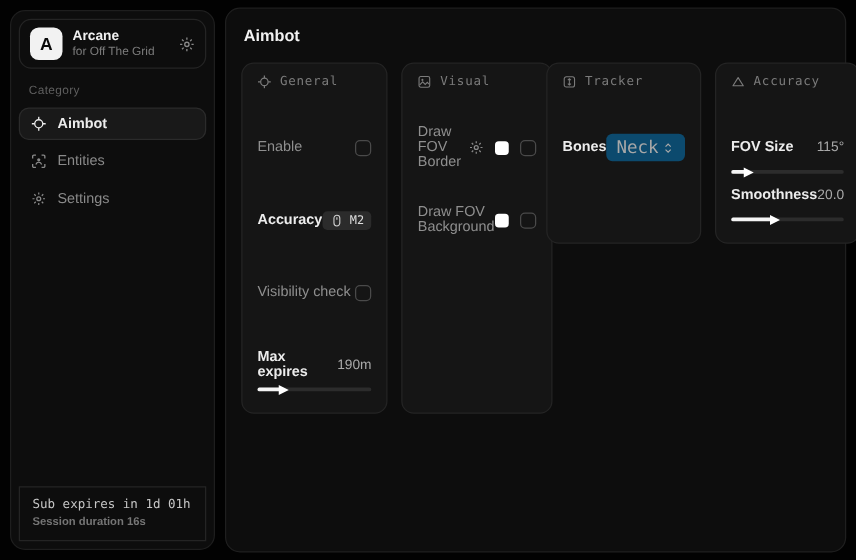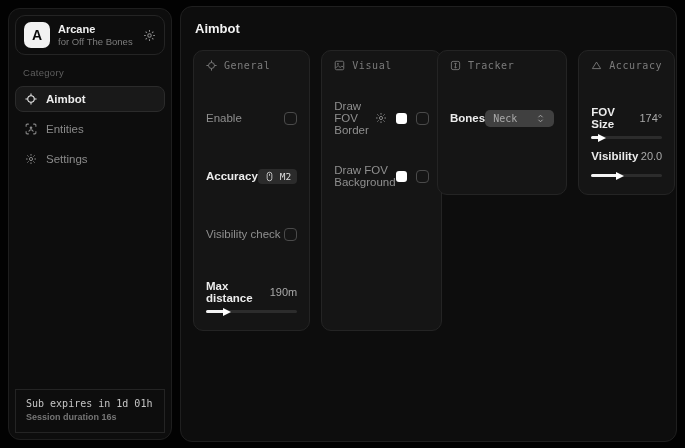--- a/index.html
+++ b/index.html
@@ -57,22 +57,22 @@
     background:transparent; flex:none; }
   .swatch { width:11px; height:11px; border-radius:3px; flex:none; }
   .row-controls { display:flex; align-items:center; gap:9px; }
   .mini-gear { color:#8a8a8a; display:flex; }
 
   .badge { display:flex; align-items:center; gap:5px; background:#2b2b2b;
     border-radius:4px; padding:2px 6px; color:#dedede;
     font-family:"DejaVu Sans Mono", monospace; font-size:9.5px; }
   .badge .bico { display:flex; color:#cfcfcf; }
 
-  .select-btn { display:flex; align-items:center; gap:18px; background:#404040;
-    border-radius:5px; padding:3px 8px; color:#a8a8a8; font-size:10px;
+  .select-btn { display:flex; align-items:center; gap:2px; background:#0c4a6e;
+    border-radius:5px; padding:3px 8px; color:#a8a8a8; font-size:14px;
     font-family:"DejaVu Sans Mono", monospace; }
   .select-btn .bico { display:flex; color:#a8a8a8; }
 
   .slider { position:relative; height:3px; background:#2c2c2c; border-radius:2px;
     margin:7px 0 6px; }
   .slider .fill { position:absolute; left:0; top:0; height:100%; background:#f4f4f4; border-radius:2px; }
   .slider .thumb { position:absolute; top:50%; transform:translateY(-50%);
     width:0; height:0; border-left:8px solid #ffffff;
     border-top:4.5px solid transparent; border-bottom:4.5px solid transparent; }
   svg { display:block; }
@@ -81,21 +81,21 @@
 <body>
 
 <div class="stage">
 
   <div class="sidebar">
 
     <div class="logo-card">
       <div class="logo-box">A</div>
       <div class="logo-text">
         <div class="logo-title">Arcane</div>
-        <div class="logo-sub">for Off The Bones</div>
+        <div class="logo-sub">for Off The Grid</div>
       </div>
       <span class="logo-gear">
         <svg viewBox="0 0 16 16" width="13" height="13">
             <circle cx="8" cy="8" r="2.1" fill="none" stroke="currentColor" stroke-width="1.3"></circle>
             <path d="M8 1.3v2.2M8 12.5v2.2M1.3 8h2.2M12.5 8h2.2M3.2 3.2l1.6 1.6M11.2 11.2l1.6 1.6M12.8 3.2l-1.6 1.6M4.8 11.2l-1.6 1.6" stroke="currentColor" stroke-width="1.3"></path>
           </svg>
       </span>
     </div>
 
     <div class="cat-label">Category</div>
@@ -174,21 +174,21 @@
               <span>M2</span>
             </span>
           </div>
 
           <div class="row">
             <span class="lbl">Visibility check</span>
             <span class="checkbox"></span>
           </div>
 
           <div class="row">
-            <span class="lbl strong">Max distance</span>
+            <span class="lbl strong">Max expires</span>
             <span class="val">190m</span>
           </div>
           <div class="slider">
             <span class="fill" style="width: 21%;"></span>
             <span class="thumb" style="left: calc(21% - 2px);"></span>
           </div>
         </div>
 
         <div class="card">
           <div class="card-head">
@@ -257,29 +257,29 @@
             <span>
               <svg viewBox="0 0 16 16" width="11" height="11">
                   <path d="M8 3l6 9.5H2Z" fill="none" stroke="currentColor" stroke-width="1.3" stroke-linejoin="round"></path>
                 </svg>
             </span>
             <span>Accuracy</span>
           </div>
 
           <div class="row">
             <span class="lbl strong">FOV Size</span>
-            <span class="val">174°</span>
+            <span class="val">115°</span>
           </div>
           <div class="slider">
             <span class="fill" style="width: 13%;"></span>
             <span class="thumb" style="left: calc(13% - 2px);"></span>
           </div>
 
           <div class="row" style="margin-top:2px;">
-            <span class="lbl strong">Visibility</span>
+            <span class="lbl strong">Smoothness</span>
             <span class="val">20.0</span>
           </div>
           <div class="slider">
             <span class="fill" style="width: 37%;"></span>
             <span class="thumb" style="left: calc(37% - 2px);"></span>
           </div>
         </div>
       </div>
     </div>
   </div>

